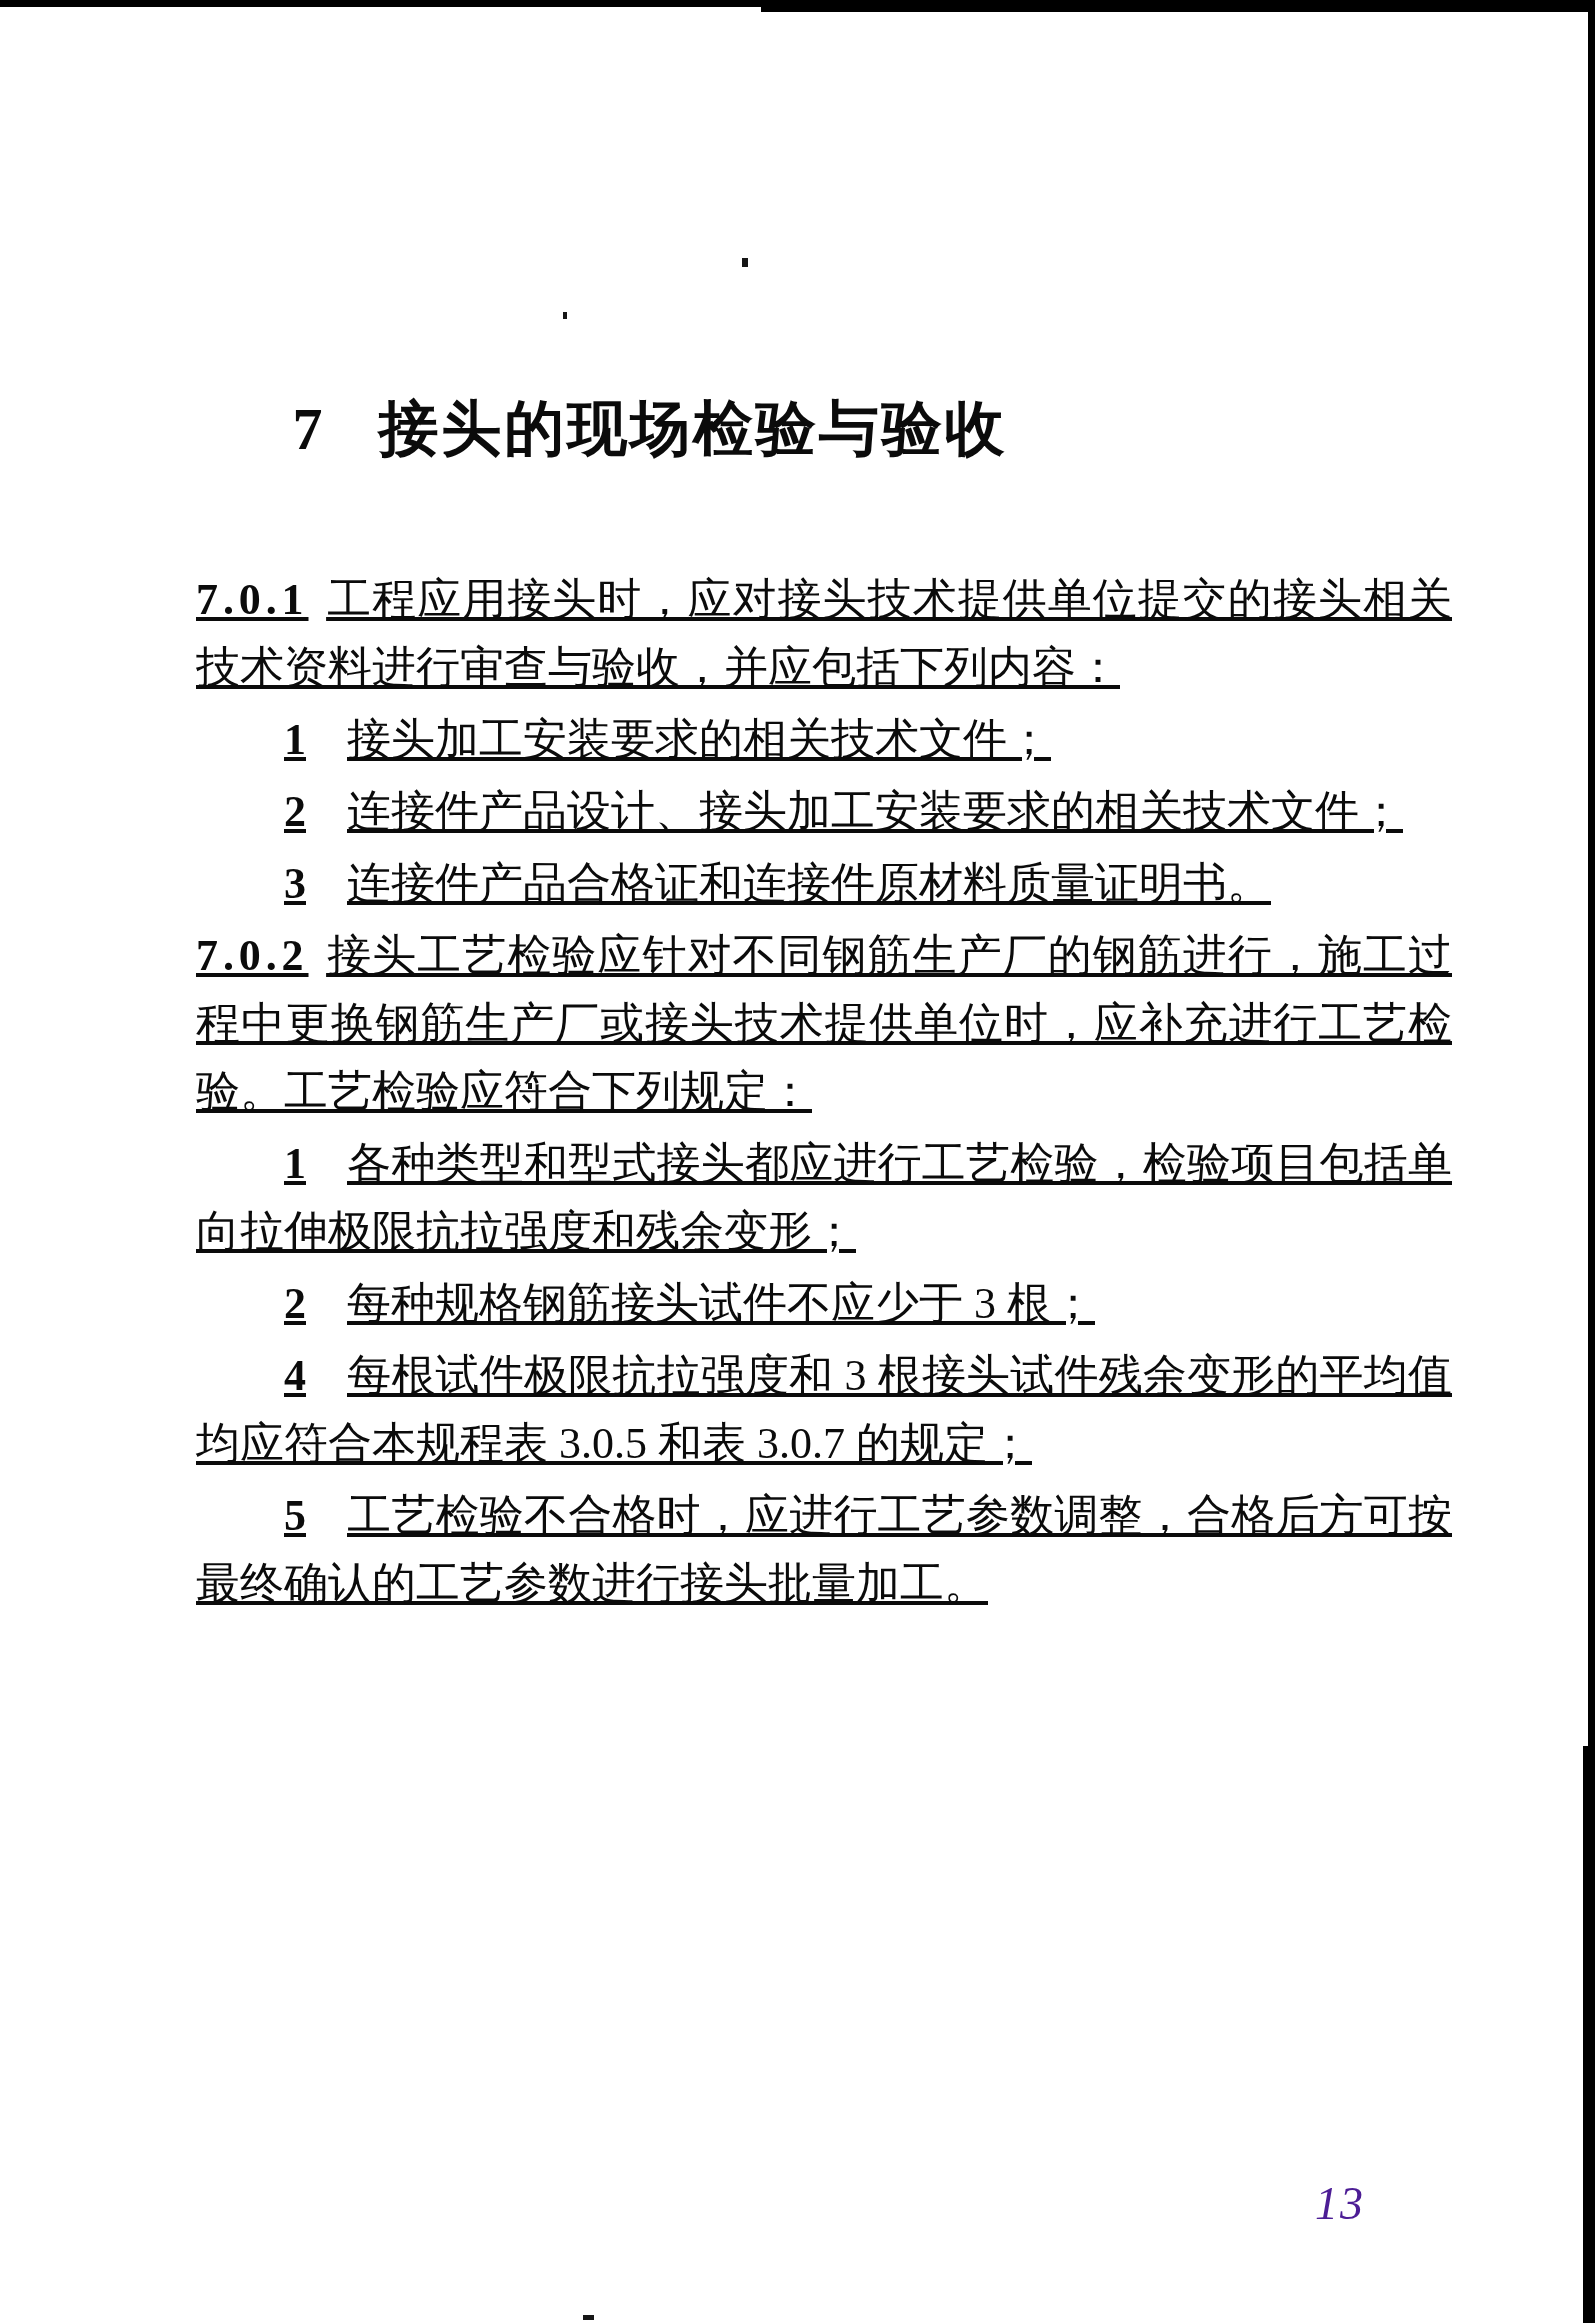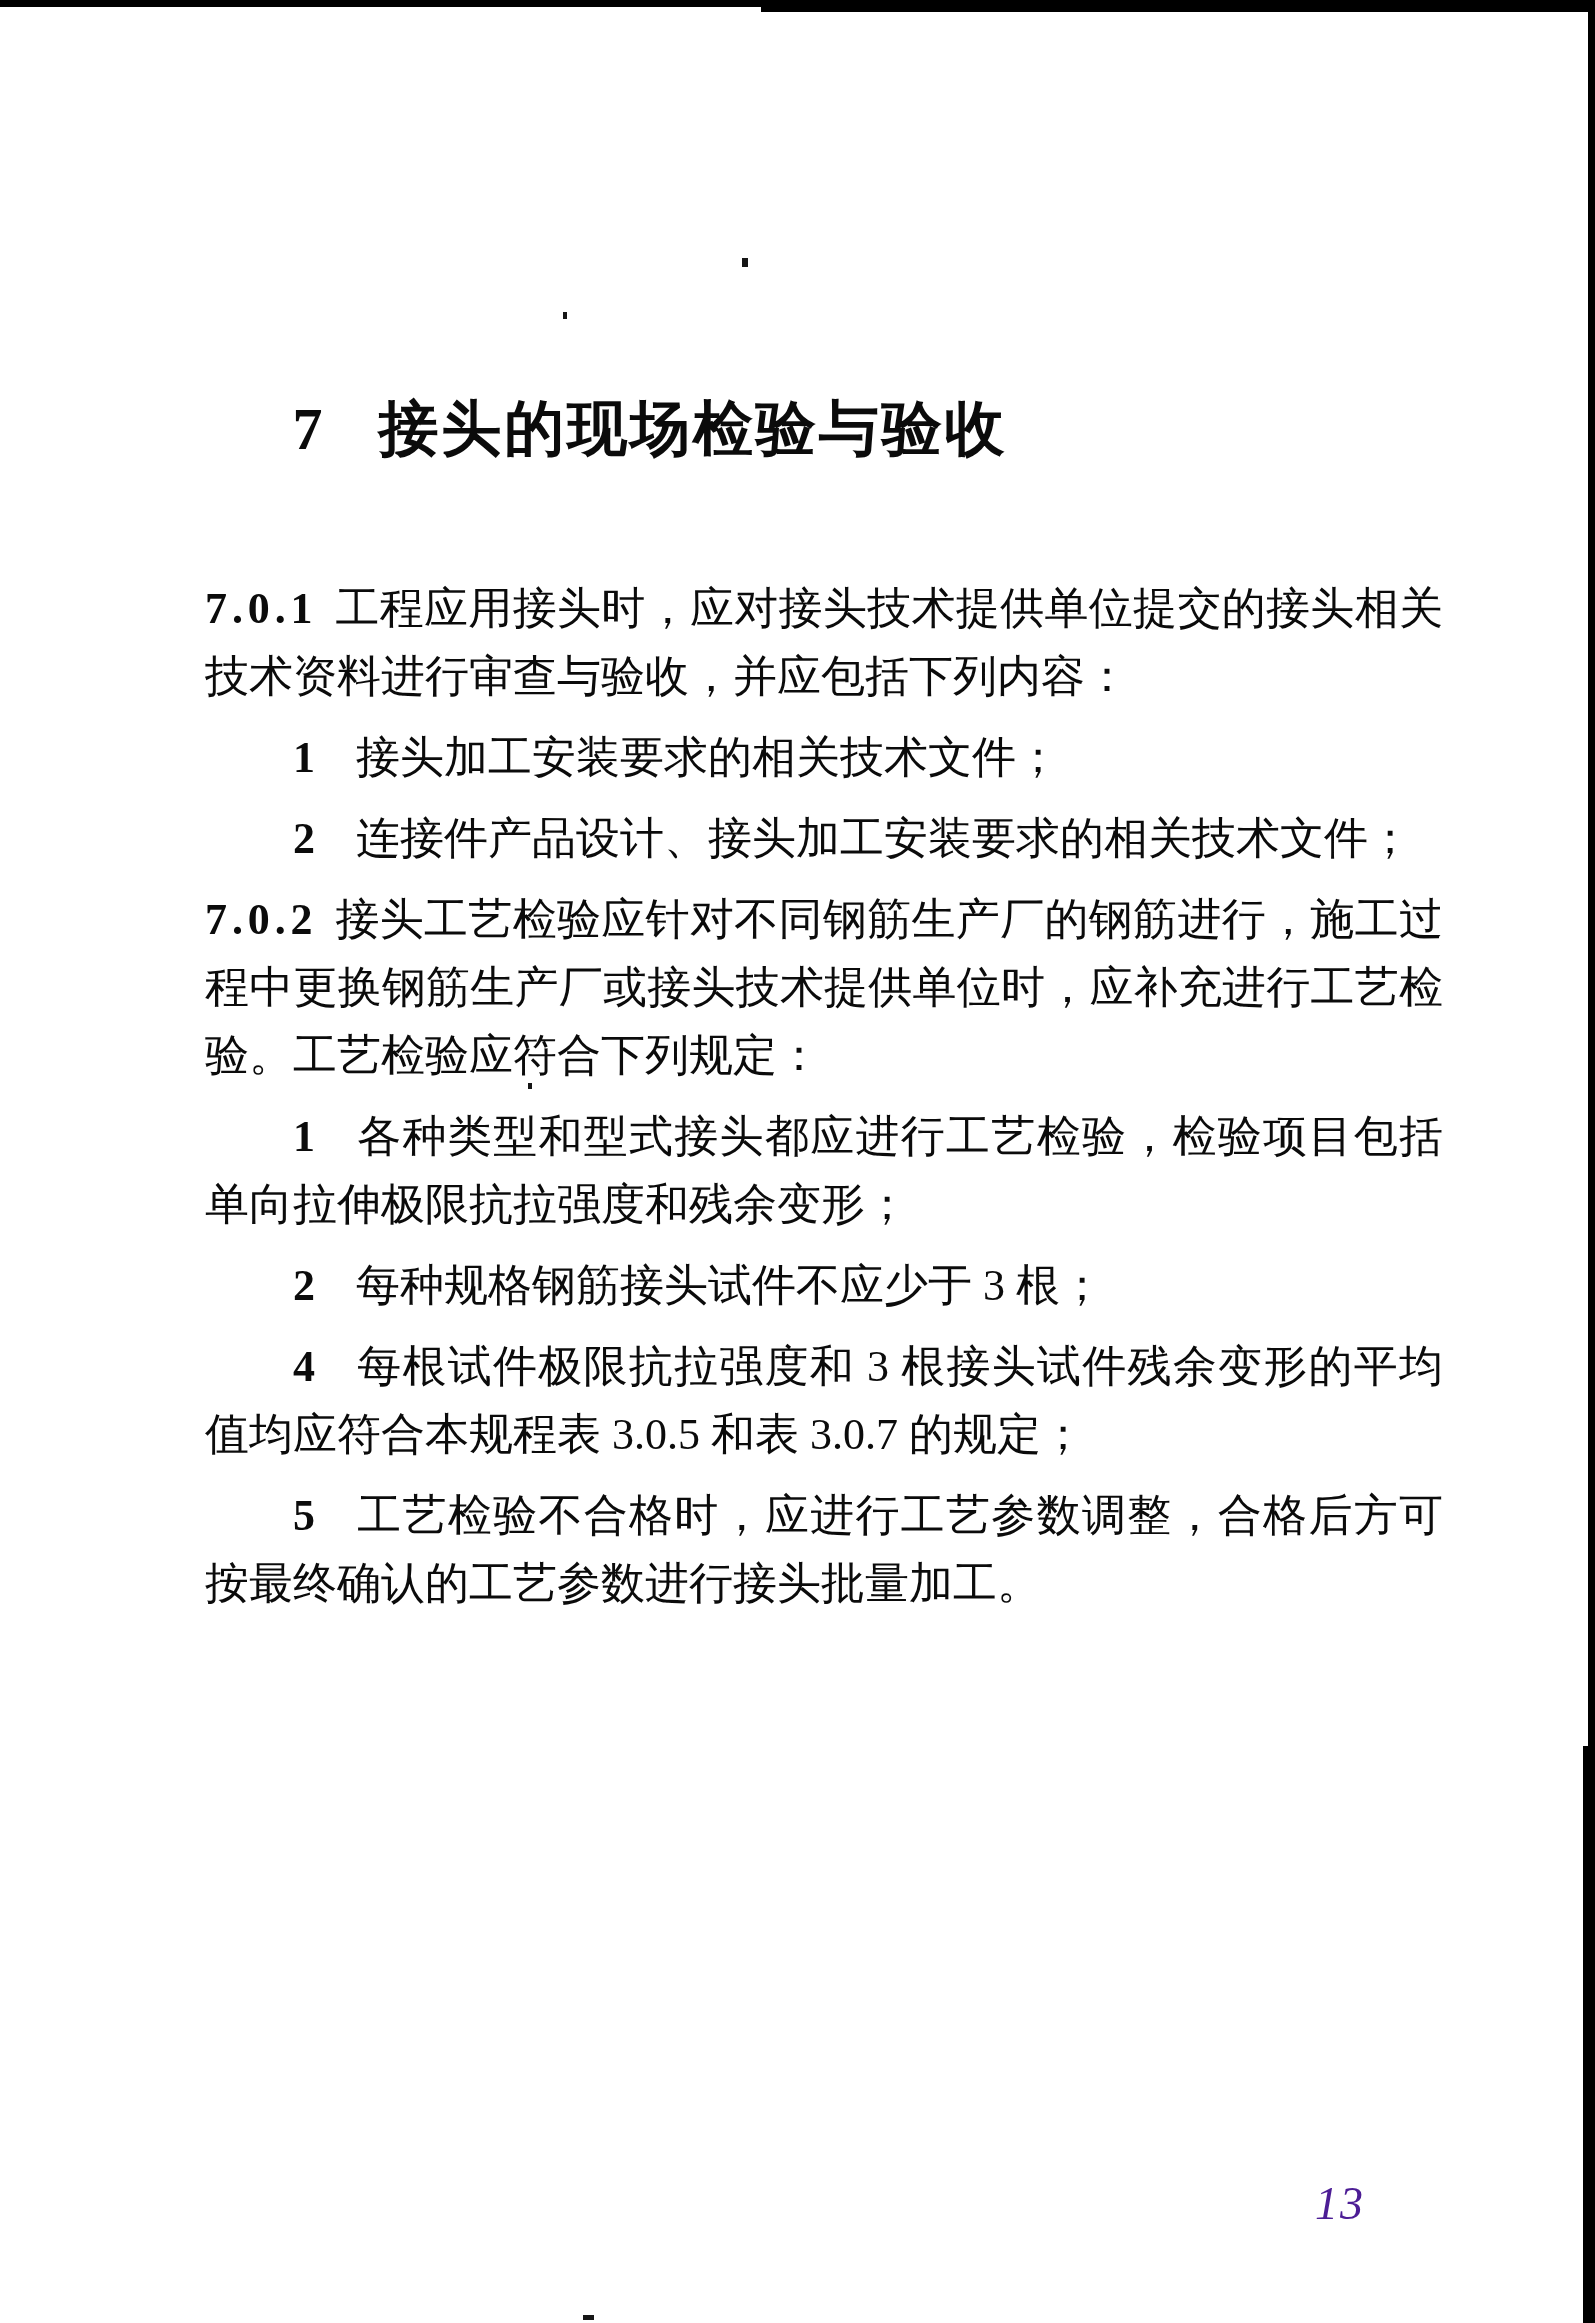--- a/index.html
+++ b/index.html
@@ -40,21 +40,21 @@
 
   .body-text {
     position: absolute;
     top: 562px; left: 192px;
     width: 1264px;
     font-size: 44px;
     line-height: 68px;
     text-align: justify;
     text-justify: inter-ideograph;
   }
-  .body-text p { margin: 13px; padding: 0; }
+  .body-text p { margin: 4px; padding: 0; text-decoration: underline; }
 
   .clause .num {
     font-weight: bold;
     letter-spacing: 4.9px;
     margin-right: 17.6px;
   }
   .item { text-indent: 88px; }
   .item .num {
     font-weight: bold;
     letter-spacing: 0;
@@ -86,20 +86,21 @@
   <div class="speck speck-4"></div>
 
   <h1 class="chapter-title">
     <span class="title-num">7</span><span class="title-text">接头的现场检验与验收</span>
   </h1>
 
   <main class="body-text">
     <p class="clause"><span class="num">7.0.1</span><span class="txt">工程应用接头时，应对接头技术提供单位提交的接头相关技术资料进行审查与验收，并应包括下列内容：</span></p>
     <p class="item"><span class="num">1</span><span class="txt">接头加工安装要求的相关技术文件；</span></p>
     <p class="item"><span class="num">2</span><span class="txt">连接件产品设计、接头加工安装要求的相关技术文件；</span></p>
+    <p class="item"><span class="num">3</span><span class="txt">连接件产品合格证和连接件原材料质量证明书。</span></p>
     <p class="clause"><span class="num">7.0.2</span><span class="txt">接头工艺检验应针对不同钢筋生产厂的钢筋进行，施工过程中更换钢筋生产厂或接头技术提供单位时，应补充进行工艺检验。工艺检验应符合下列规定：</span></p>
     <p class="item"><span class="num">1</span><span class="txt">各种类型和型式接头都应进行工艺检验，检验项目包括单向拉伸极限抗拉强度和残余变形；</span></p>
     <p class="item"><span class="num">2</span><span class="txt">每种规格钢筋接头试件不应少于 3 根；</span></p>
     <p class="item"><span class="num">4</span><span class="txt">每根试件极限抗拉强度和 3 根接头试件残余变形的平均值均应符合本规程表 3.0.5 和表 3.0.7 的规定；</span></p>
     <p class="item"><span class="num">5</span><span class="txt">工艺检验不合格时，应进行工艺参数调整，合格后方可按最终确认的工艺参数进行接头批量加工。</span></p>
   </main>
 
   <div class="page-number">13</div>
 
 </div>

